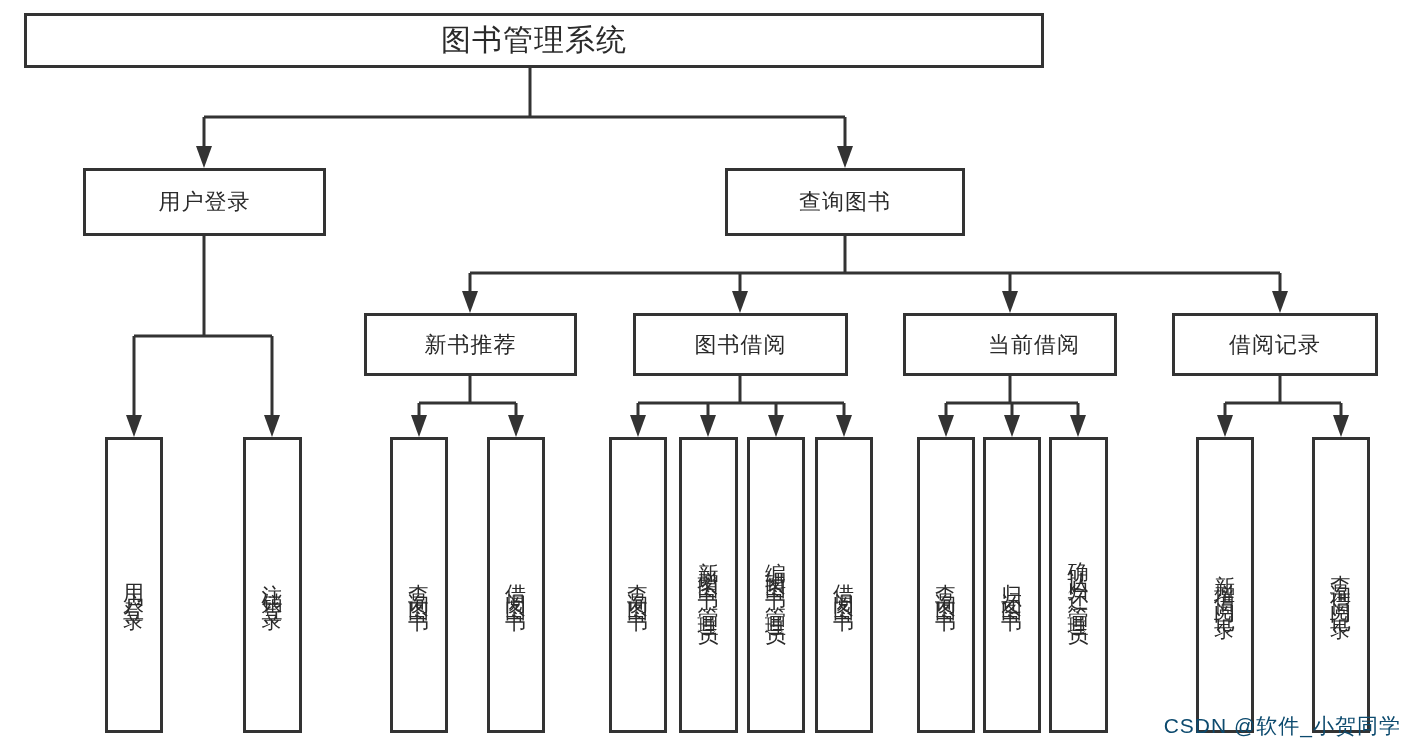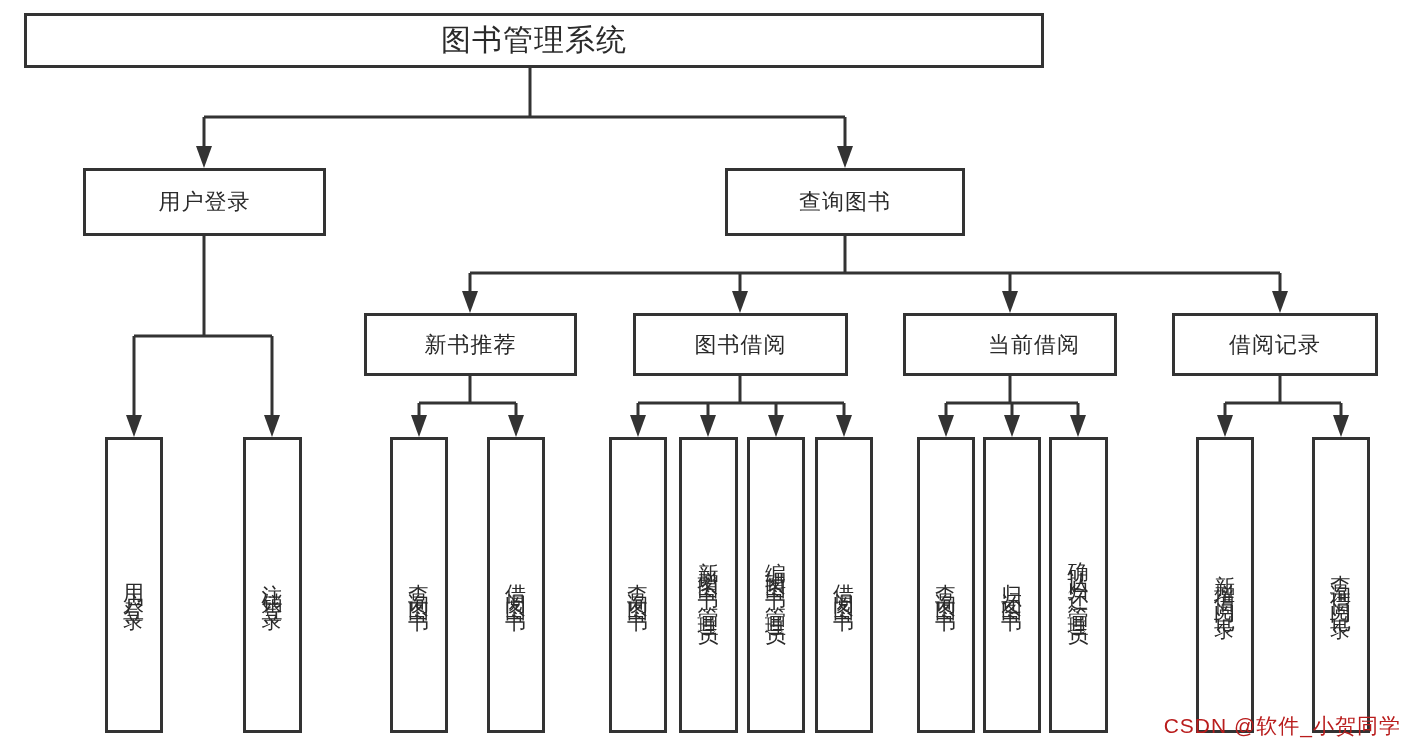--- a/index.html
+++ b/index.html
@@ -42,21 +42,21 @@
   #n-borrow-record{left:1172px;width:206px;}
   #l-1a{left:105px;}#l-1b{left:243px;width:59px;}
   #l-2a{left:390px;}#l-2b{left:487px;}
   #l-3a{left:609px;}#l-3b{left:679px;width:59px;}#l-3c{left:747px;}#l-3d{left:815px;}
   #l-4a{left:917px;}#l-4b{left:983px;}#l-4c{left:1049px;width:59px;}
   #l-5a{left:1196px;}#l-5b{left:1312px;}
   .watermark{
     position:absolute;
     right:4px;top:712px;
     font-size:21px;
-    color:#b91c1c;
+    color:#0c4a6e;
     letter-spacing:1px;
     white-space:nowrap;
   }
 </style>
 </head>
 <body>
 
 <div class="canvas">
 
   <svg class="connectors" width="1405" height="747" viewBox="0 0 1405 747">

